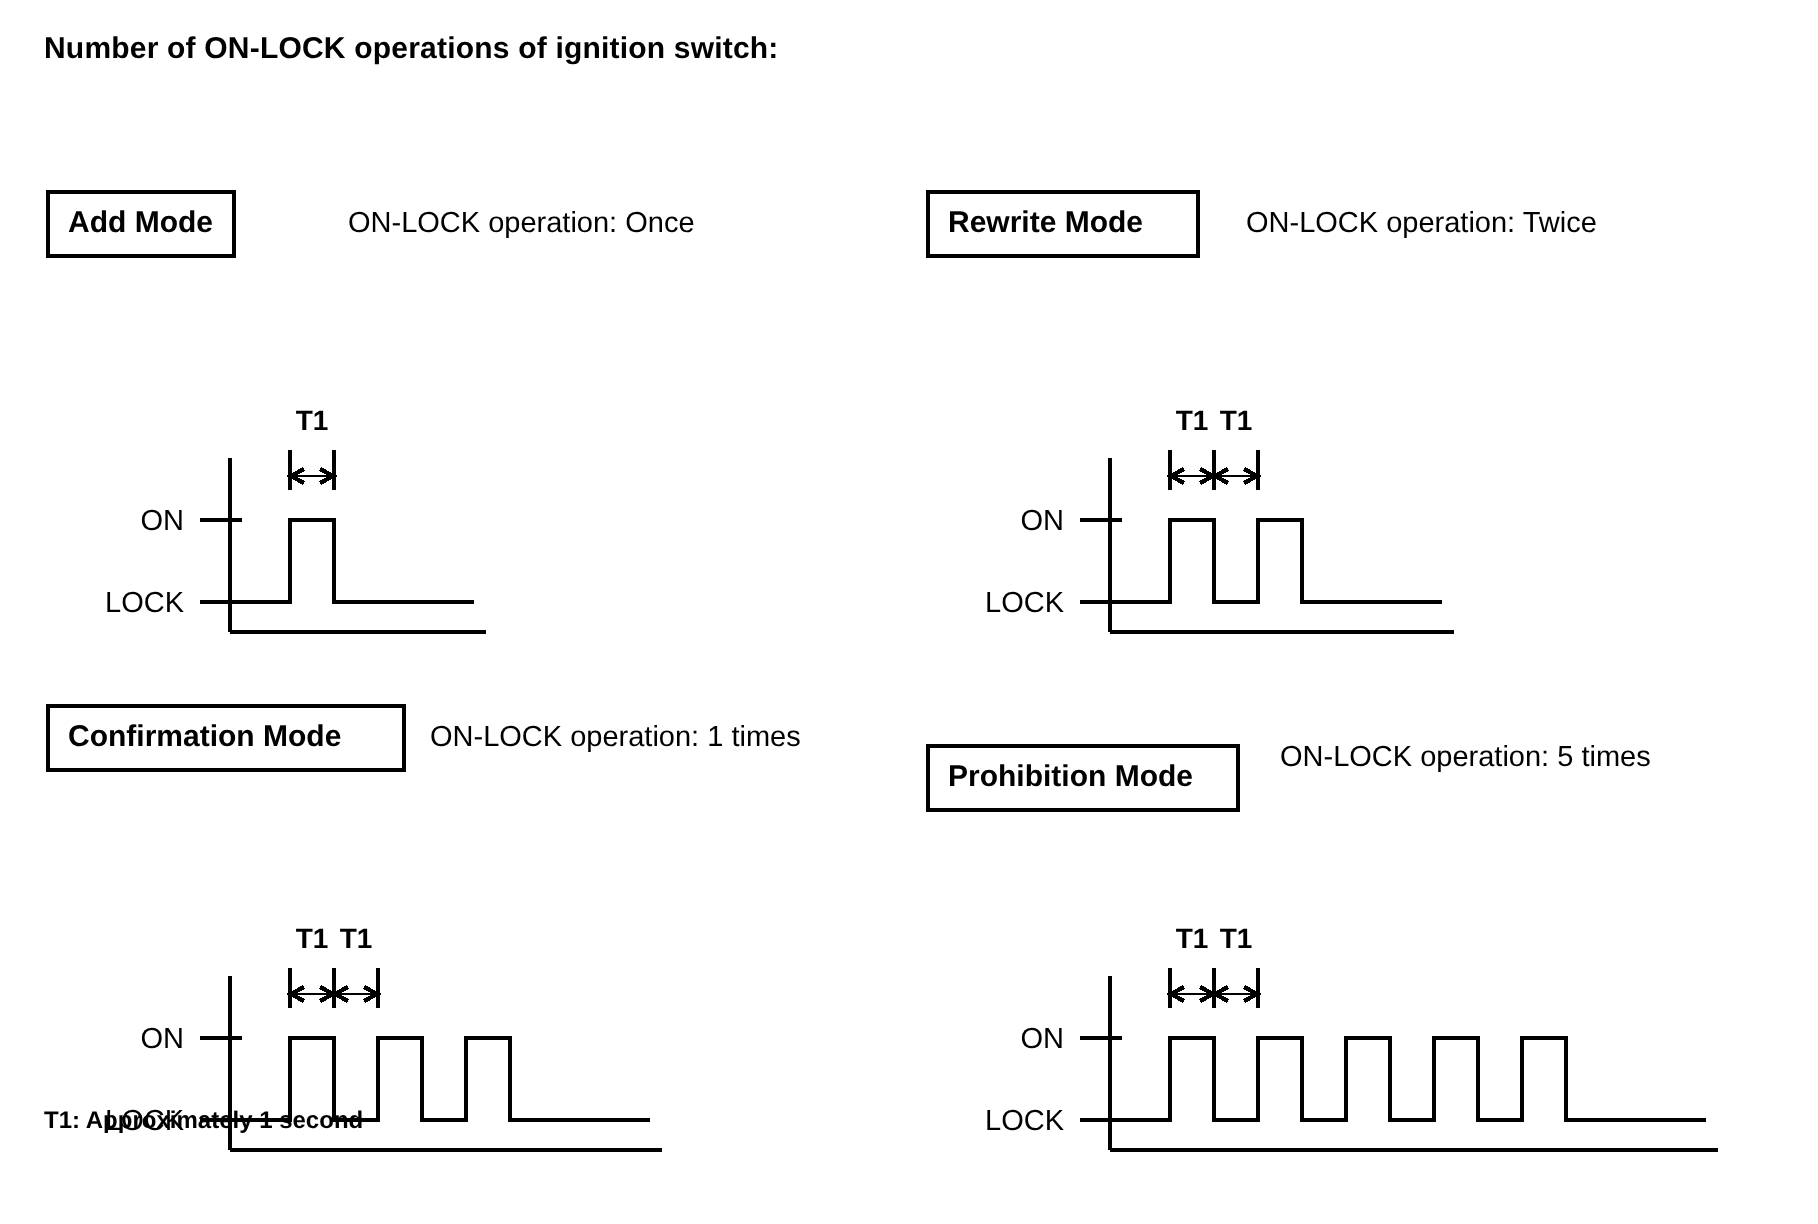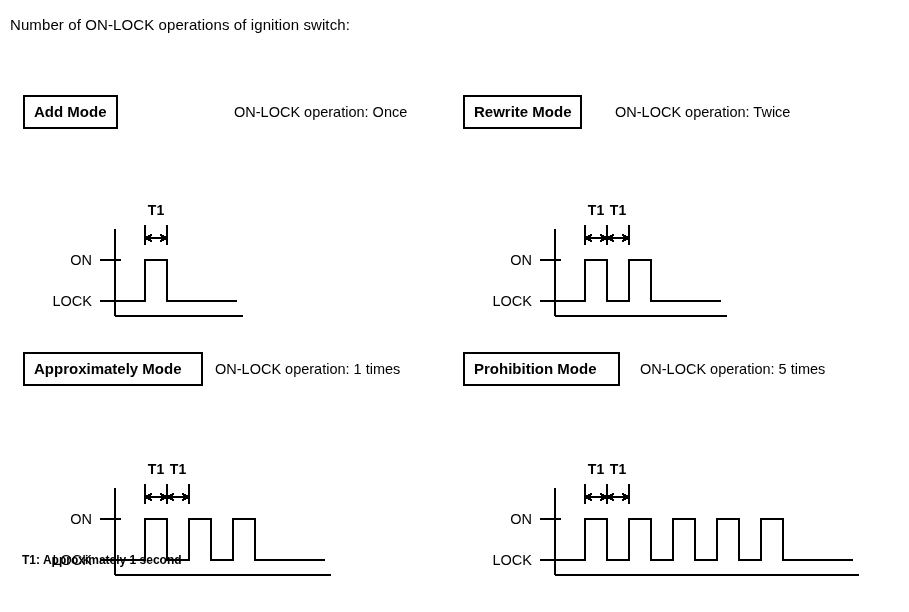--- a/index.html
+++ b/index.html
@@ -10,24 +10,24 @@
   body {
     width: 909px;
     height: 612px;
     position: relative;
     font-family: "Liberation Sans", sans-serif;
     color: #000000;
     overflow: hidden;
   }
   #page-title {
     position: absolute;
-    left: 10px;
+    left: 22px;
     top: 16px;
     font-size: 15px;
-    font-weight: normal;
+    font-weight: bold;
     letter-spacing: 0.1px;
     white-space: nowrap;
   }
   #footer-note {
     position: absolute;
     left: 22px;
     top: 553px;
     font-size: 12px;
     font-weight: bold;
     white-space: nowrap;
@@ -94,21 +94,21 @@
 </style>
 </head>
 <body>
 
 <div id="page-title">Number of ON-LOCK operations of ignition switch:</div>
 
 <div id="panels-root">
     <div class="panel" style="left: 23px; top: 95px;">
       <div class="panel-header">
         <div class="mode-box" style="width: 95px;">Add Mode</div>
-        <div class="op-caption" style="margin-left: 116px;">ON-LOCK operation: Once</div>
+        <div class="op-caption" style="margin-left: 56px;">ON-LOCK operation: Once</div>
       </div>
       <div class="wave-wrap" style="left: 0px; top: 48px;">
         <svg class="wave" width="228" height="185" viewBox="0 0 228 185">
           <line class="axis-line" x1="92" y1="86" x2="92" y2="173"></line>
           <line class="axis-line" x1="92" y1="173" x2="220" y2="173"></line>
           <line class="tick" x1="77" y1="117" x2="98" y2="117"></line>
           <text class="lvl-label" x="69" y="118">ON</text>
           <line class="tick" x1="77" y1="158" x2="98" y2="158"></line>
           <text class="lvl-label" x="69" y="159">LOCK</text>
           <path class="trace" d="M 92 158 L 122 158 L 122 117 L 144 117 L 144 158 L 214 158"></path>
@@ -116,22 +116,22 @@
           <line class="dim-ext" x1="144" y1="82" x2="144" y2="102"></line>
           <line class="dim-line" x1="122" y1="95" x2="144" y2="95"></line>
           <path class="trace" stroke-width="1.3" d="M 129 91.5 L 122.5 95 L 129 98.5"></path>
           <path class="trace" stroke-width="1.3" d="M 137 91.5 L 143.5 95 L 137 98.5"></path>
           <text class="t1-label" x="133" y="72">T1</text>
         </svg>
       </div>
     </div>
     <div class="panel" style="left: 463px; top: 95px;">
       <div class="panel-header">
-        <div class="mode-box" style="width: 119px;">Rewrite Mode</div>
-        <div class="op-caption" style="margin-left: 33px;">ON-LOCK operation: Twice</div>
+        <div class="mode-box" style="width: 137px;">Rewrite Mode</div>
+        <div class="op-caption" style="margin-left: 23px;">ON-LOCK operation: Twice</div>
       </div>
       <div class="wave-wrap" style="left: 0px; top: 48px;">
         <svg class="wave" width="272" height="185" viewBox="0 0 272 185">
           <line class="axis-line" x1="92" y1="86" x2="92" y2="173"></line>
           <line class="axis-line" x1="92" y1="173" x2="264" y2="173"></line>
           <line class="tick" x1="77" y1="117" x2="98" y2="117"></line>
           <text class="lvl-label" x="69" y="118">ON</text>
           <line class="tick" x1="77" y1="158" x2="98" y2="158"></line>
           <text class="lvl-label" x="69" y="159">LOCK</text>
           <path class="trace" d="M 92 158 L 122 158 L 122 117 L 144 117 L 144 158 L 166 158 L 166 117 L 188 117 L 188 158 L 258 158"></path>
@@ -144,21 +144,21 @@
           <text class="t1-label" x="133" y="72">T1</text>
           <line class="dim-line" x1="144" y1="95" x2="166" y2="95"></line>
           <path class="trace" stroke-width="1.3" d="M 151 91.5 L 144.5 95 L 151 98.5"></path>
           <path class="trace" stroke-width="1.3" d="M 159 91.5 L 165.5 95 L 159 98.5"></path>
           <text class="t1-label" x="155" y="72">T1</text>
         </svg>
       </div>
     </div>
     <div class="panel" style="left: 23px; top: 352px;">
       <div class="panel-header">
-        <div class="mode-box" style="width: 180px;">Approximately Mode</div>
+        <div class="mode-box" style="width: 180px;">Confirmation Mode</div>
         <div class="op-caption" style="margin-left: 12px;">ON-LOCK operation: 1 times</div>
       </div>
       <div class="wave-wrap" style="left: 0px; top: 50px;">
         <svg class="wave" width="316" height="185" viewBox="0 0 316 185">
           <line class="axis-line" x1="92" y1="86" x2="92" y2="173"></line>
           <line class="axis-line" x1="92" y1="173" x2="308" y2="173"></line>
           <line class="tick" x1="77" y1="117" x2="98" y2="117"></line>
           <text class="lvl-label" x="69" y="118">ON</text>
           <line class="tick" x1="77" y1="158" x2="98" y2="158"></line>
           <text class="lvl-label" x="69" y="159">LOCK</text>
@@ -172,21 +172,21 @@
           <text class="t1-label" x="133" y="72">T1</text>
           <line class="dim-line" x1="144" y1="95" x2="166" y2="95"></line>
           <path class="trace" stroke-width="1.3" d="M 151 91.5 L 144.5 95 L 151 98.5"></path>
           <path class="trace" stroke-width="1.3" d="M 159 91.5 L 165.5 95 L 159 98.5"></path>
           <text class="t1-label" x="155" y="72">T1</text>
         </svg>
       </div>
     </div>
     <div class="panel" style="left: 463px; top: 352px;">
       <div class="panel-header">
-        <div class="mode-box" style="width: 157px;">Prohibition Mode</div>
+        <div class="mode-box" style="width: 157px; margin-top: 20px;">Prohibition Mode</div>
         <div class="op-caption" style="margin-left: 20px;">ON-LOCK operation: 5 times</div>
       </div>
       <div class="wave-wrap" style="left: 0px; top: 50px;">
         <svg class="wave" width="404" height="185" viewBox="0 0 404 185">
           <line class="axis-line" x1="92" y1="86" x2="92" y2="173"></line>
           <line class="axis-line" x1="92" y1="173" x2="396" y2="173"></line>
           <line class="tick" x1="77" y1="117" x2="98" y2="117"></line>
           <text class="lvl-label" x="69" y="118">ON</text>
           <line class="tick" x1="77" y1="158" x2="98" y2="158"></line>
           <text class="lvl-label" x="69" y="159">LOCK</text>

